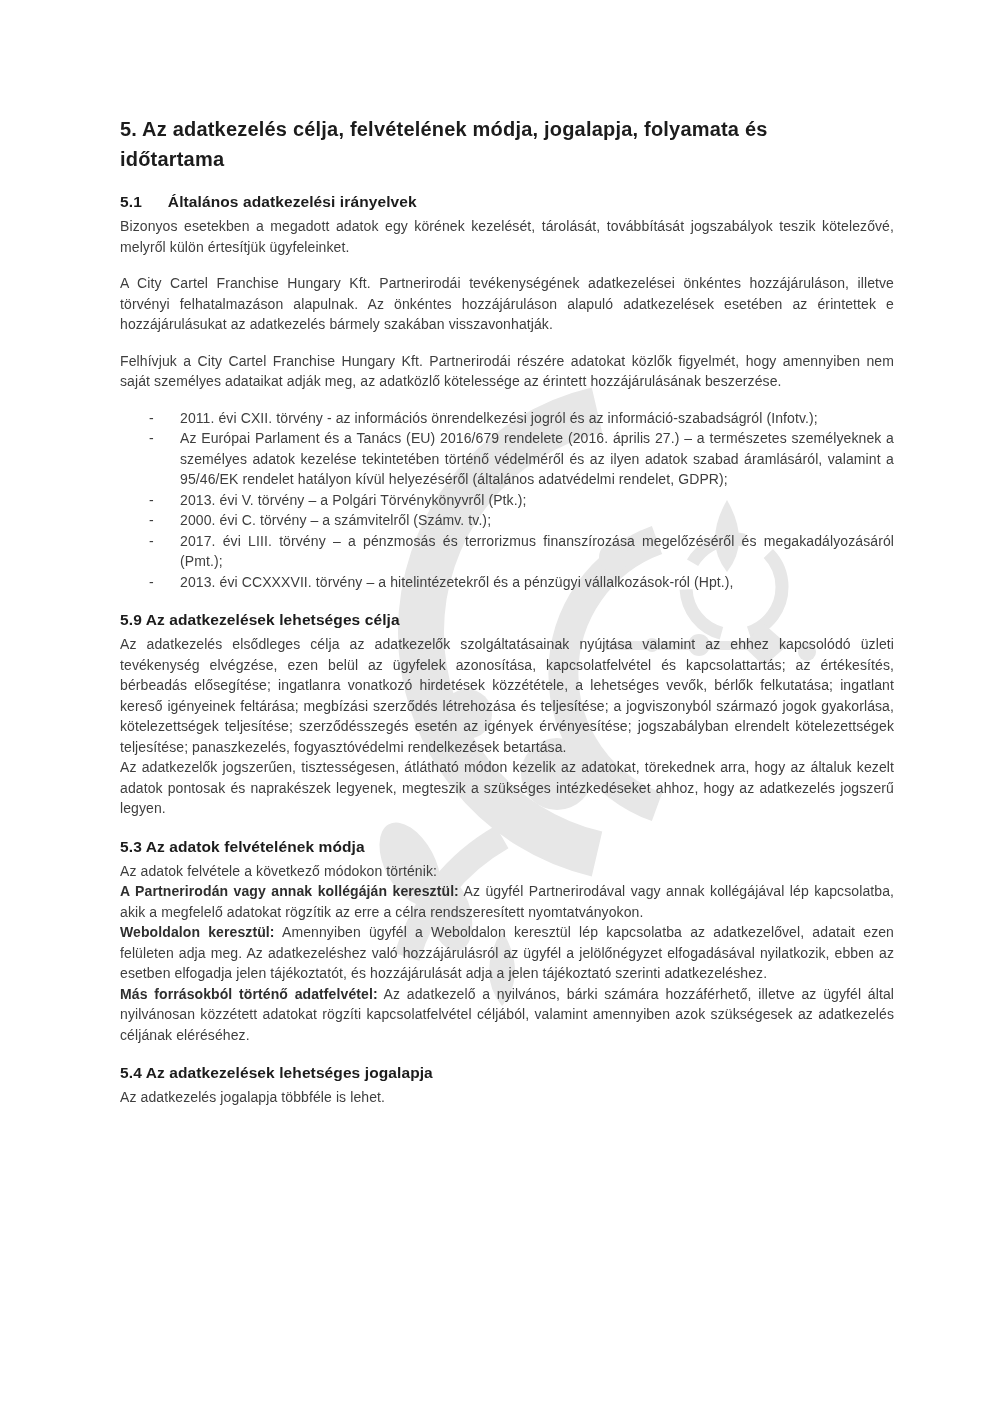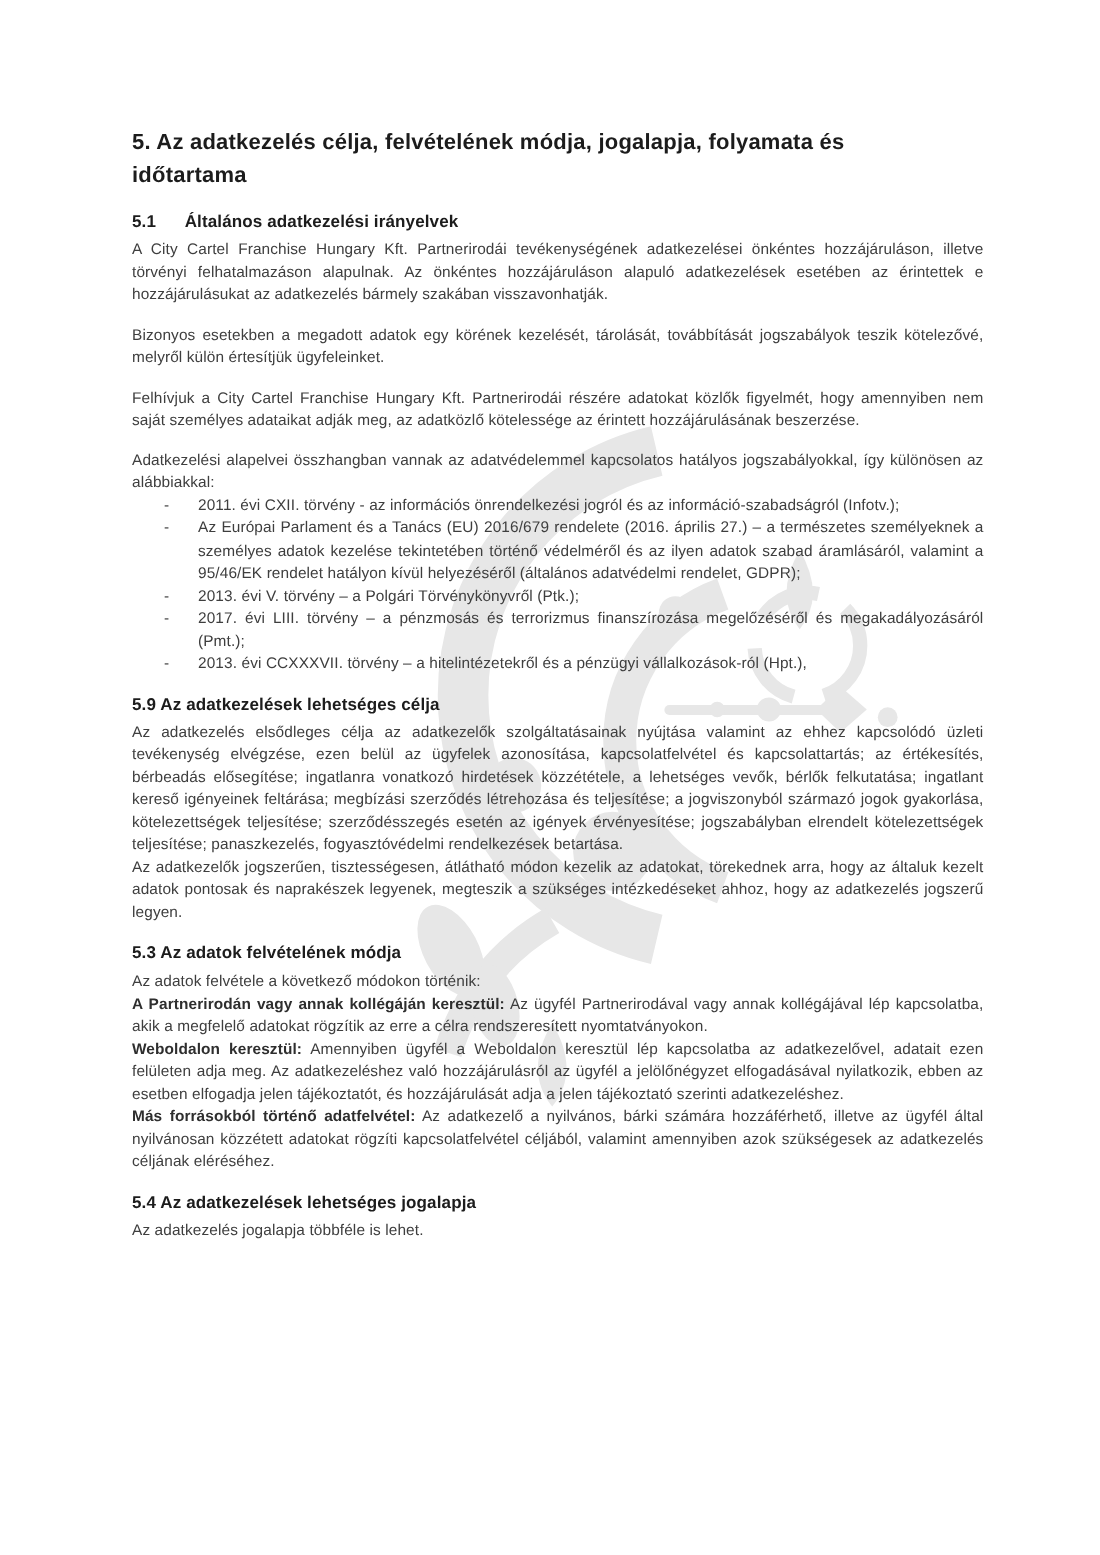--- a/index.html
+++ b/index.html
@@ -103,28 +103,28 @@
       <ellipse cx="58" cy="482" rx="25" ry="45" transform="rotate(-28 58 482)"></ellipse>
       <ellipse cx="98" cy="532" rx="21" ry="38" transform="rotate(-14 98 532)"></ellipse>
     </g>
   </svg>
 
   <div class="content">
 
     <h1><span>5. Az adatkezelés célja, felvételének módja, jogalapja, folyamata és</span><br><span>időtartama</span></h1>
 
     <h2><span class="hnum">5.1</span><span>Általános adatkezelési irányelvek</span></h2>
+    <p>Bizonyos esetekben a megadott adatok egy körének kezelését, tárolását, továbbítását jogszabályok teszik kötelezővé, melyről külön értesítjük ügyfeleinket.</p>
     <p>A City Cartel Franchise Hungary Kft. Partnerirodái tevékenységének adatkezelései önkéntes hozzájáruláson, illetve törvényi felhatalmazáson alapulnak. Az önkéntes hozzájáruláson alapuló adatkezelések esetében az érintettek e hozzájárulásukat az adatkezelés bármely szakában visszavonhatják.</p>
-    <p>Bizonyos esetekben a megadott adatok egy körének kezelését, tárolását, továbbítását jogszabályok teszik kötelezővé, melyről külön értesítjük ügyfeleinket.</p>
     <p>Felhívjuk a City Cartel Franchise Hungary Kft. Partnerirodái részére adatokat közlők figyelmét, hogy amennyiben nem saját személyes adataikat adják meg, az adatközlő kötelessége az érintett hozzájárulásának beszerzése.</p>
-    <p class="tight">Adatkezelési alapelvei összhangban vannak az adatvédelemmel kapcsolatos hatályos jogszabályokkal, így különösen az alábbiakkal:</p>
     <ul class="lawlist">
       <li>2011. évi CXII. törvény - az információs önrendelkezési jogról és az információ-szabadságról (Infotv.);</li>
       <li>Az Európai Parlament és a Tanács (EU) 2016/679 rendelete (2016. április 27.) – a természetes személyeknek a személyes adatok kezelése tekintetében történő védelméről és az ilyen adatok szabad áramlásáról, valamint a 95/46/EK rendelet hatályon kívül helyezéséről (általános adatvédelmi rendelet, GDPR);</li>
       <li>2013. évi V. törvény – a Polgári Törvénykönyvről (Ptk.);</li>
+      <li>2000. évi C. törvény – a számvitelről (Számv. tv.);</li>
       <li>2017. évi LIII. törvény – a pénzmosás és terrorizmus finanszírozása megelőzéséről és megakadályozásáról (Pmt.);</li>
       <li>2013. évi CCXXXVII. törvény – a hitelintézetekről és a pénzügyi vállalkozások-ról (Hpt.),</li>
     </ul>
 
     <h2>5.9 Az adatkezelések lehetséges célja</h2>
     <p class="tight">Az adatkezelés elsődleges célja az adatkezelők szolgáltatásainak nyújtása valamint az ehhez kapcsolódó üzleti tevékenység elvégzése, ezen belül az ügyfelek azonosítása, kapcsolatfelvétel és kapcsolattartás; az értékesítés, bérbeadás elősegítése; ingatlanra vonatkozó hirdetések közzététele, a lehetséges vevők, bérlők felkutatása; ingatlant kereső igényeinek feltárása; megbízási szerződés létrehozása és teljesítése; a jogviszonyból származó jogok gyakorlása, kötelezettségek teljesítése; szerződésszegés esetén az igények érvényesítése; jogszabályban elrendelt kötelezettségek teljesítése; panaszkezelés, fogyasztóvédelmi rendelkezések betartása.</p>
     <p class="tight">Az adatkezelők jogszerűen, tisztességesen, átlátható módon kezelik az adatokat, törekednek arra, hogy az általuk kezelt adatok pontosak és naprakészek legyenek, megteszik a szükséges intézkedéseket ahhoz, hogy az adatkezelés jogszerű legyen.</p>
 
     <h2>5.3 Az adatok felvételének módja</h2>
     <p class="tight">Az adatok felvétele a következő módokon történik:</p>

